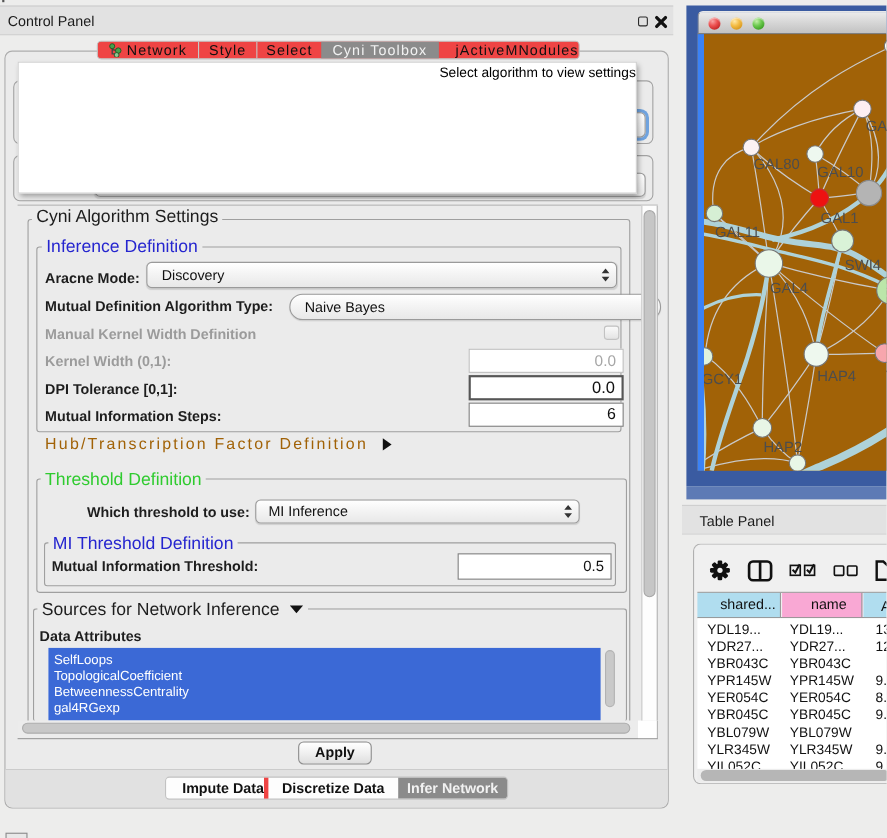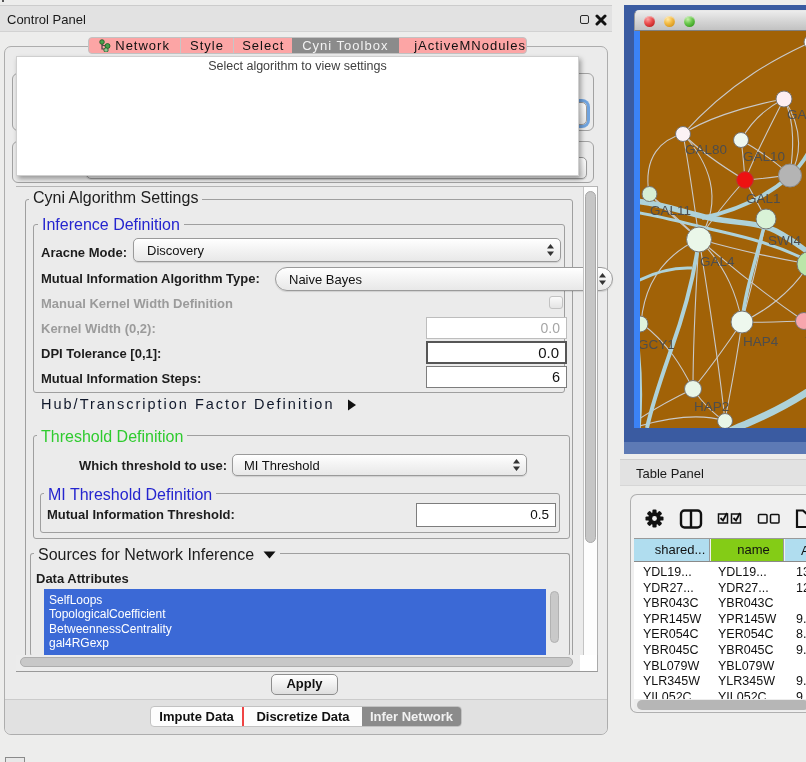--- a/index.html
+++ b/index.html
@@ -164,21 +164,21 @@
     <rect x="125.5" y="5.5" width="8.5" height="8.5" rx="1"></rect>
   </g>
 
   <path d="M 152,1.5 L 158,1.5 L 163,6 L 163,18 L 152,18 Z" fill="none" stroke="#111" stroke-width="2.2"></path>
 </svg>
 </div>
 
 <div class="abs" style="left:634px; top:538px; width:172px; height:24px; border-top:1px solid #9a9a9a; border-bottom:1px solid #8a8a8a;">
   <div class="abs" style="left:0; top:0; width:76px; height:22px; background:#b0ddef; border-right:1px solid #9a9a9a;
     text-align:center; text-indent:17px; line-height:22px; font-size:13px; color:#111;">shared...</div>
-  <div class="abs" style="left:77px; top:0; width:73px; height:22px; background:#84cc16; border-right:1px solid #9a9a9a;
+  <div class="abs" style="left:77px; top:0; width:73px; height:22px; background:#f9a8d4; border-right:1px solid #9a9a9a;
     text-align:center; text-indent:13px; line-height:22px; font-size:13px; color:#111;">name</div>
   <div class="abs" style="left:151px; top:0; width:21px; height:22px; background:#b0ddef; overflow:hidden;">
     <div class="abs" style="left:16px; top:4px; font-size:13px; color:#111;">A</div>
     </div>
 </div>
 
 <div class="abs" style="left:634px; top:562px; width:172px; height:137px; background:#fff; overflow:hidden; font-size:12.5px; color:#111;padding-left:44px;">
   <div class="abs" style="left:9px; top:3px; line-height:15.6px;">YDL19...<br>YDR27...<br>YBR043C<br>YPR145W<br>YER054C<br>YBR045C<br>YBL079W<br>YLR345W<br>YIL052C</div>
   <div class="abs" style="left:84px; top:3px; line-height:15.6px;">YDL19...<br>YDR27...<br>YBR043C<br>YPR145W<br>YER054C<br>YBR045C<br>YBL079W<br>YLR345W<br>YIL052C</div>
   <div class="abs" style="left:162px; top:3px; line-height:15.6px;">13<br>12<br>&nbsp;<br>9.<br>8.<br>9.<br>&nbsp;<br>9.<br>9.</div>
@@ -197,89 +197,89 @@
   <path d="M 2,2 L 10,10 M 10,2 L 2,10" stroke="#111" stroke-width="3" stroke-linecap="round"></path>
 </svg>
 
 <div class="abs" style="left:4px; top:46px; width:604px; height:689px; border:1px solid #adadad; border-radius:7px; background:#ebebeb;"></div>
 
 <div class="abs" style="left:12px; top:73px; width:582px; height:58px; border:1px solid #a2a2a2; border-radius:6px; background:#ebebeb;"></div>
 <div class="combo" style="left:86px; top:102px; width:501px; height:23px; box-shadow:0 0 0 3px rgba(90,150,220,0.85);"></div>
 <div class="abs" style="left:12px; top:141px; width:582px; height:42px; border:1px solid #a2a2a2; border-radius:6px; background:#ebebeb;"></div>
 <div class="combo" style="left:86px; top:157px; width:501px; height:22px;"></div>
 
-<div class="abs" style="left:88px; top:37px; width:439px; height:17px; background:#fca5a5;
+<div class="abs" style="left:88px; top:37px; width:439px; height:17px; background:#ef4444;
   border:1px solid #c2c2c2; border-radius:4px; display:flex; font-size:13px; letter-spacing:1px; color:#111;">
   <div style="width:92px; text-align:center; line-height:15px; border-right:1px solid #c6c6c6;">
     <svg width="12" height="13" style="vertical-align:-2px">
       <path d="M 3,4 L 3,10 L 7,10 M 3,6 L 7,7" stroke="#444" stroke-width="1.2" fill="none"></path>
       <circle cx="3" cy="3" r="2.3" fill="#46a04b" stroke="#1c5521" stroke-width="0.8"></circle>
       <circle cx="8.5" cy="7" r="2.5" fill="#46a04b" stroke="#1c5521" stroke-width="0.8"></circle>
       <circle cx="7" cy="11" r="2.2" fill="#8fc593" stroke="#1c5521" stroke-width="0.8"></circle>
     </svg>
     Network</div>
   <div style="width:54px; text-align:center; line-height:15px; border-right:1px solid #c6c6c6;">Style</div>
   <div style="width:58px; text-align:center; line-height:15px;">Select</div>
   <div style="width:107px; text-align:center; line-height:15px; background:#8b8b8b; color:#f2f2f2;">Cyni Toolbox</div>
   <div style="width:128px; text-align:right; line-height:15px;">jActiveMNodules</div>
 </div>
 
 <div class="abs" style="left:16px; top:56px; width:563px; height:120px; background:#ffffff;
   border:1px solid #cfcfcf; box-shadow:2px 3px 5px rgba(0,0,0,0.35); font-size:13px; color:#121212;">
-  <div style="text-align:center; color:#404040; font-size:12.5px; margin-top:2px;">Select algorithm to view settings</div>
+  <div style="text-align:right; color:#000000; font-size:12.5px; margin-top:2px;">Select algorithm to view settings</div>
 </div>
 
 <div class="abs" style="left:16px; top:186px; width:582px; height:470px; border-top:1px solid #b5b5b5; background:#ebebeb;"></div>
 
 <div class="grp" style="left:25px; top:199px; width:548px; height:470px;"></div>
 <div class="leg" style="left:29px; top:189px; color:#1d1d1d;">Cyni Algorithm Settings</div>
 
 <div class="grp" style="left:33px; top:224px; width:532px; height:169px;"></div>
 <div class="leg" style="left:38px; top:216px; color:#2525cf;">Inference Definition</div>
 
 <div class="abs lbl" style="left:41px; top:245px;">Aracne Mode:</div>
 <div class="combo" style="left:133px; top:238px; width:428px; height:24px;">
   <span class="ct">Discovery</span>
   <svg class="ar" width="9" height="14">
       <path d="M 4.5,1 L 8,5.5 L 1,5.5 Z M 4.5,13 L 1,8.5 L 8,8.5 Z" fill="#333"></path>
     </svg>
 </div>
 
-<div class="abs lbl" style="left:41px; top:271px;">Mutual Information Algorithm Type:</div>
-<div class="combo" style="left:275px; top:267px; width:338px; height:24px;border-radius:12px;">
+<div class="abs lbl" style="left:41px; top:271px;">Mutual Definition Algorithm Type:</div>
+<div class="combo" style="left:263px; top:267px; width:338px; height:24px;border-radius:12px;">
   <span class="ct">Naive Bayes</span>
   <svg class="ar" width="9" height="14">
       <path d="M 4.5,1 L 8,5.5 L 1,5.5 Z M 4.5,13 L 1,8.5 L 8,8.5 Z" fill="#333"></path>
     </svg>
 </div>
 
 <div class="abs lbl dis" style="left:41px; top:296px;">Manual Kernel Width Definition</div>
 <div class="abs" style="left:549px; top:296px; width:14px; height:13px; border:1px solid #c2c2c2; border-radius:3px; background:linear-gradient(#fafafa,#e4e4e4);"></div>
 
-<div class="abs lbl dis" style="left:41px; top:321px;">Kernel Width (0,2):</div>
+<div class="abs lbl dis" style="left:41px; top:321px;">Kernel Width (0,1):</div>
 <div class="tf" style="left:426px; top:317px; width:141px; height:22px; border:1px solid #bdbdbd; color:#a6a6a6; line-height:20px;">0.0</div>
 
 <div class="abs lbl" style="left:41px; top:346px;">DPI Tolerance [0,1]:</div>
 <div class="tf" style="left:426px; top:341px; width:141px; height:23px; border:2px solid #565656; line-height:19px; font-size:15px;">0.0</div>
 
 <div class="abs lbl" style="left:41px; top:371px;">Mutual Information Steps:</div>
 <div class="tf" style="left:426px; top:366px; width:141px; height:22px; border:1px solid #7d7d7d; line-height:20px; font-size:14.5px;">6</div>
 
-<div class="abs" style="left:41px; top:396px; font-size:14.5px; letter-spacing:2px; color:#0f172a; white-space:nowrap;">Hub/Transcription Factor Definition
+<div class="abs" style="left:41px; top:396px; font-size:14.5px; letter-spacing:2px; color:#a16207; white-space:nowrap;">Hub/Transcription Factor Definition
   <svg width="10" height="12" style="vertical-align:-2px; margin-left:6px;">
       <path d="M 1,0.5 L 9,6 L 1,11.5 Z" fill="#111"></path>
     </svg>
 </div>
 
 <div class="grp" style="left:33px; top:435px; width:537px; height:104px;"></div>
 <div class="leg" style="left:37px; top:428px; color:#2fcb2f;">Threshold Definition</div>
 
 <div class="abs lbl" style="left:79px; top:458px;">Which threshold to use:</div>
 <div class="combo" style="left:232px; top:454px; width:295px; height:22px;">
-  <span class="ct" style="left:11px;">MI Threshold</span>
+  <span class="ct" style="left:11px;">MI Inference</span>
   <svg class="ar" width="9" height="14">
       <path d="M 4.5,1 L 8,5.5 L 1,5.5 Z M 4.5,13 L 1,8.5 L 8,8.5 Z" fill="#333"></path>
     </svg>
 </div>
 
 <div class="grp" style="left:40px; top:493px; width:520px; height:40px;"></div>
 <div class="leg" style="left:44px; top:486px; color:#2525cf;">MI Threshold Definition</div>
 <div class="abs lbl" style="left:47px; top:507px;">Mutual Information Threshold:</div>
 <div class="tf" style="left:416px; top:503px; width:140px; height:24px; border:1px solid #7d7d7d; line-height:22px; font-size:13.5px;">0.5</div>
 
@@ -306,21 +306,21 @@
 
 <div class="abs" style="left:5px; top:699px; width:602px; height:35px; background:#e1e1e1;
   border-top:1px solid #cbcbcb; border-radius:0 0 7px 7px;"></div>
 
 <div class="abs" style="left:271px; top:674px; width:67px; height:21px; border:1px solid #8e8e8e; border-radius:5px;
   background:linear-gradient(#ffffff,#f0f0f0 50%,#dedede); text-align:center; line-height:18px;
   font-size:13px; font-weight:bold; color:#111;">Apply</div>
 
 <div class="abs" style="left:150px; top:706px; width:312px; height:21px; background:#fdfdfd;
   border:1px solid #c2c2c2; border-radius:4px; display:flex; font-size:13px; font-weight:bold; color:#111;">
-  <div style="width:93px; text-align:center; line-height:19px; border-right:2px solid #ef4444;">Impute Data</div>
+  <div style="width:93px; text-align:right; line-height:19px; border-right:4px solid #ef4444;">Impute Data</div>
   <div style="width:118px; text-align:center; line-height:19px;">Discretize Data</div>
   <div style="width:99px; text-align:center; line-height:19px; background:#8b8b8b; color:#f2f2f2; border-radius:0 3px 3px 0;">Infer Network</div>
 </div>
 
 <div class="abs" style="left:583px; top:187px; width:15px; height:468px; background:#fdfdfd; border-left:1px solid #c4c4c4; border-right:1px solid #b0b0b0;"></div>
 <div class="abs" style="left:585px; top:191px; width:11px; height:352px; background:#c6c6c6; border:1px solid #a8a8a8; border-radius:5.5px;"></div>
 
 <div class="abs" style="left:5px; top:757px; width:20px; height:10px; border:1.5px solid #8a8a8a; background:#e8e8e8;"></div>
 
 </body></html>

